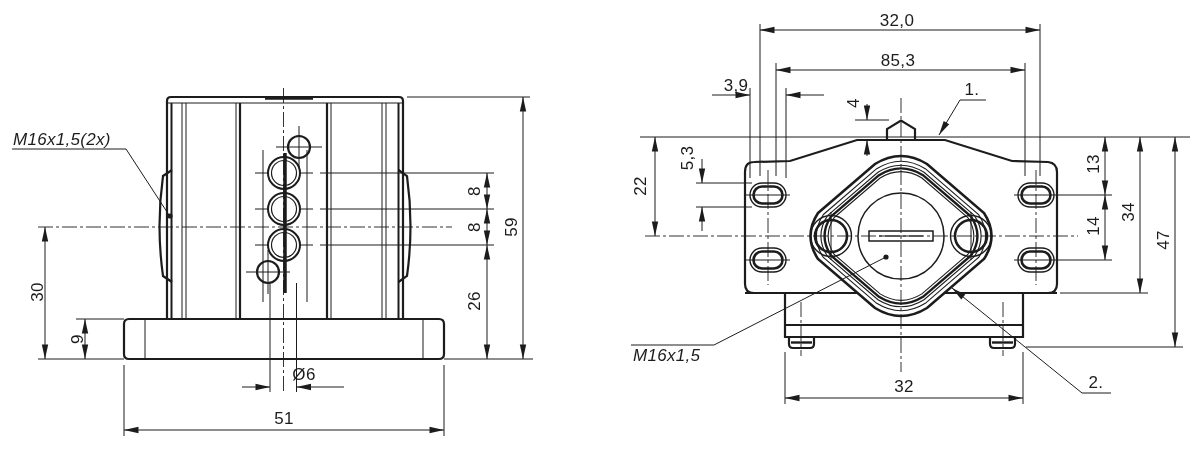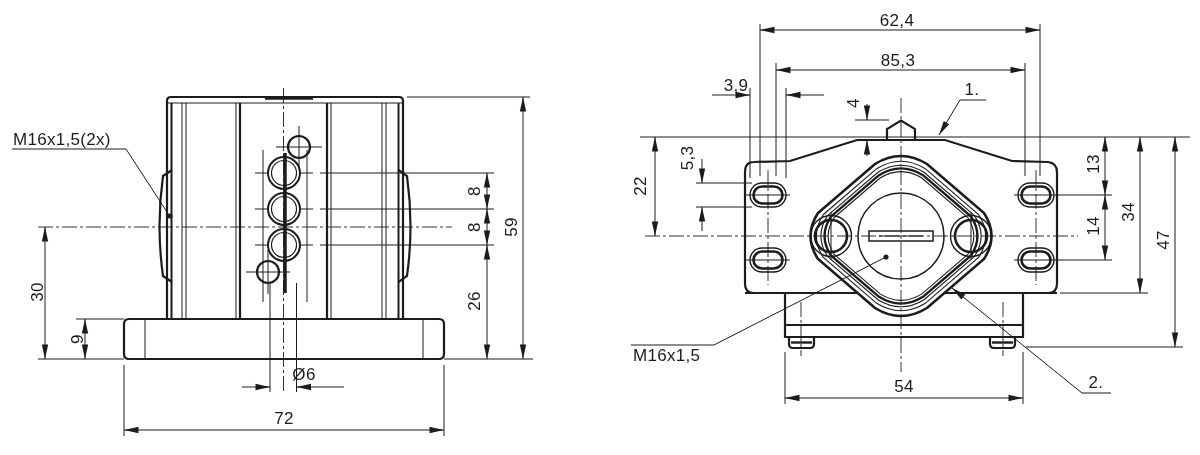--- a/index.html
+++ b/index.html
@@ -17,21 +17,21 @@
   .cl{stroke:#1c1c1c;stroke-width:0.9;fill:none;stroke-dasharray:15 3 3 3;}
   .dim{stroke:#1c1c1c;stroke-width:1;fill:none;marker-start:url(#arw);marker-end:url(#arw);}
   .dime{stroke:#1c1c1c;stroke-width:1;fill:none;marker-end:url(#arw);}
   .dot{fill:#1c1c1c;stroke:none;}
   .fillw{fill:#ffffff;}
   .lbl{
     position:absolute;font-size:17px;color:#1c1c1c;letter-spacing:.3px;
     white-space:nowrap;transform:translate(-50%,-50%);line-height:1;
   }
   .lbl.rot{transform:translate(-50%,-50%) rotate(-90deg);}
-  .lbl.leftal{transform:translate(0,-50%);}
+  .lbl.leftal{transform:translate(0,-50%);font-style:italic;}
 </style>
 </head>
 <body>
 
 <div class="canvas">
   <svg width="1200" height="455" viewBox="0 0 1200 455">
     <defs>
       <marker id="arw" viewBox="0 0 16 8" markerWidth="16" markerHeight="8" refX="15.5" refY="4" orient="auto-start-reverse" markerUnits="userSpaceOnUse">
         <path d="M15.5,4 L1,0.8 L1,7.2 Z" fill="#1c1c1c"></path>
       </marker>
@@ -223,29 +223,29 @@
   </svg>
 
   <span class="lbl leftal" style="left:13px;top:139px">M16x1,5(2x)</span>
   <span class="lbl rot" style="left:37px;top:292px">30</span>
   <span class="lbl rot" style="left:77px;top:339px">9</span>
   <span class="lbl rot" style="left:474px;top:191px">8</span>
   <span class="lbl rot" style="left:474px;top:227px">8</span>
   <span class="lbl rot" style="left:474px;top:301px">26</span>
   <span class="lbl rot" style="left:511px;top:227px">59</span>
   <span class="lbl" style="left:304px;top:374px">Ø6</span>
-  <span class="lbl" style="left:284px;top:418px">72</span>
-
-  <span class="lbl" style="left:897px;top:20px">62,4</span>
+  <span class="lbl" style="left:284px;top:418px">51</span>
+
+  <span class="lbl" style="left:897px;top:20px">32,0</span>
   <span class="lbl" style="left:898px;top:60px">85,3</span>
   <span class="lbl" style="left:736px;top:85px">3,9</span>
   <span class="lbl rot" style="left:853px;top:103px">4</span>
   <span class="lbl" style="left:972px;top:89px">1.</span>
   <span class="lbl rot" style="left:640px;top:186px">22</span>
   <span class="lbl rot" style="left:687px;top:158px">5,3</span>
   <span class="lbl rot" style="left:1093px;top:164px">13</span>
   <span class="lbl rot" style="left:1093px;top:226px">14</span>
   <span class="lbl rot" style="left:1128px;top:212px">34</span>
   <span class="lbl rot" style="left:1163px;top:240px">47</span>
   <span class="lbl leftal" style="left:633px;top:355px">M16x1,5</span>
-  <span class="lbl" style="left:904px;top:386px">54</span>
+  <span class="lbl" style="left:904px;top:386px">32</span>
   <span class="lbl" style="left:1096px;top:382px">2.</span>
 </div>
 
 </body></html>

